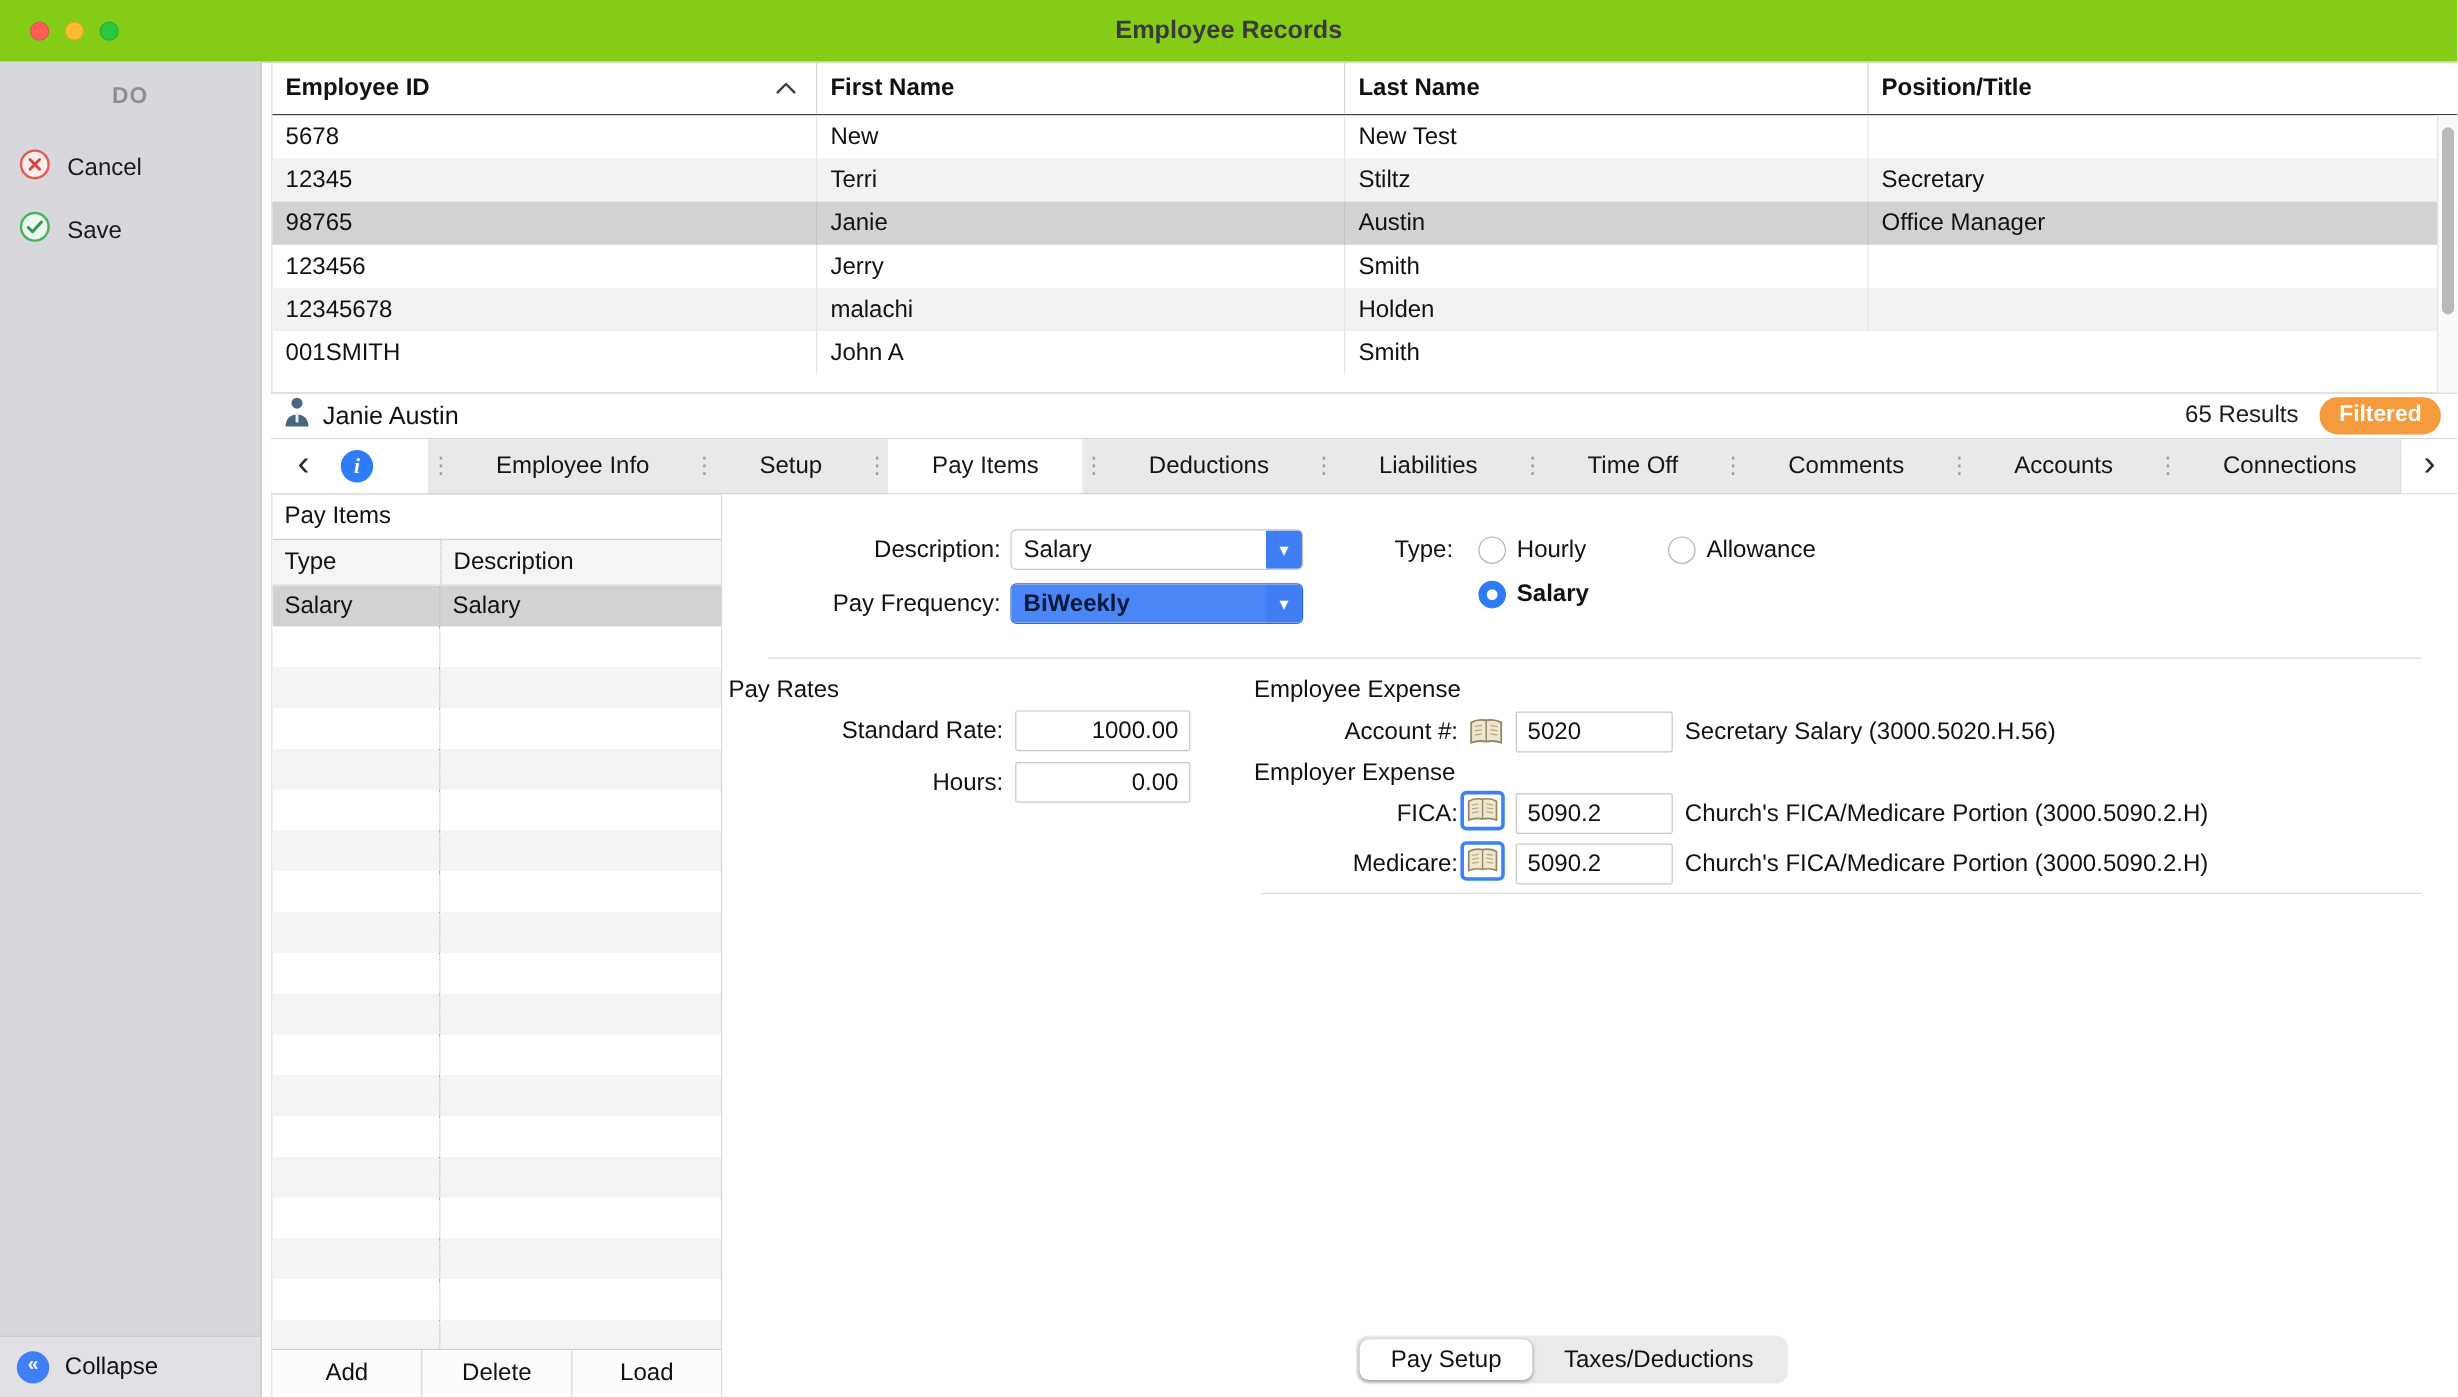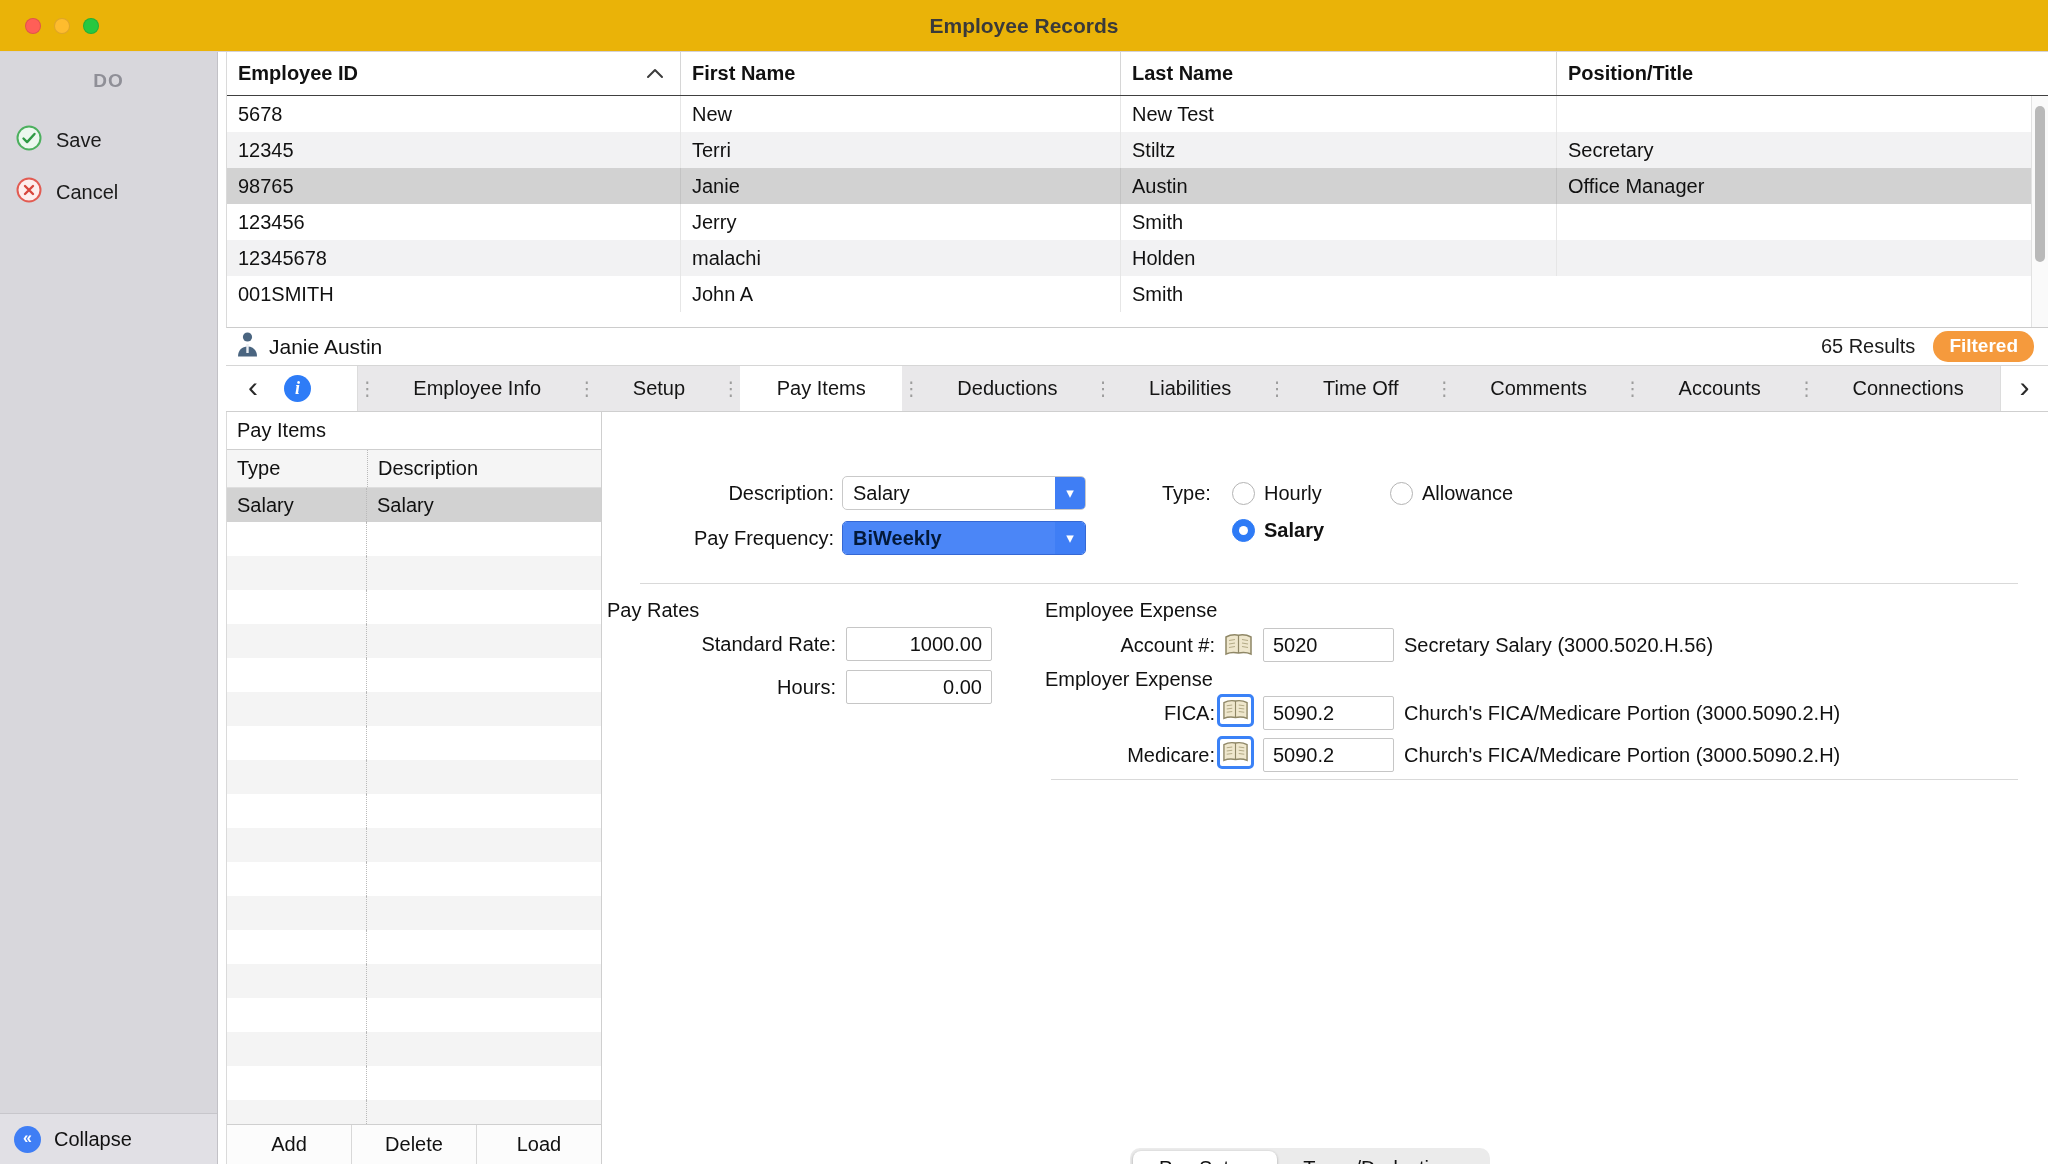--- a/index.html
+++ b/index.html
@@ -4,21 +4,21 @@
 <style>
   * { box-sizing: border-box; margin: 0; padding: 0; }
   html,body { width:2048px; height:1164px; overflow:hidden; }
   body {
     font-family:"Liberation Sans","DejaVu Sans",sans-serif;
     font-size:20px; color:#111; background:#fff; cursor:default;
   }
   .window { width:2048px; height:1164px; display:flex; flex-direction:column; }
 
   
-  .titlebar { height:52px; background:#eab308; border-bottom:1px solid #d5d1d6;
+  .titlebar { height:52px; background:#84cc16; border-bottom:1px solid #d5d1d6;
     display:flex; align-items:center; position:relative; flex:none; }
   .traffic { display:flex; gap:13px; margin-left:25px; z-index:2; }
   .light { width:16px; height:16px; border-radius:50%; border:1px solid rgba(0,0,0,.12); }
   .light.red{ background:#ff5f57; } .light.yellow{ background:#febc2e; } .light.green{ background:#28c840; }
   .win-title { position:absolute; left:0; right:0; text-align:center; font-weight:bold;
     font-size:21px; color:#3a3a3a; }
 
   
   .main { flex:1; display:flex; min-height:0; }
 
@@ -100,21 +100,21 @@
     border-right:1px dotted #b9b9b9; }
   .pi-row .pd { flex:1; padding-left:10px; }
   .pi-row.selected { background:#d2d2d2; }
   .pi-rows .pi-row:nth-child(2n+3) { background:#f4f4f4; }
   .pi-buttons { height:40px; flex:none; border-top:1px solid #cfcfcf; display:flex;
     background:#fcfcfc; align-items:stretch; }
   .pi-btn { flex:1; display:flex; align-items:center; justify-content:center; font-size:20px; }
   .pi-btn + .pi-btn { border-left:1px solid #d8d8d8; }
 
   
-  .pay-form { flex:1; position:relative; background:#fff; min-width:0;margin-top:35px; }
+  .pay-form { flex:1; position:relative; background:#fff; min-width:0; }
   .flabel { position:absolute; height:34px; line-height:34px; white-space:nowrap; }
   .r { text-align:right; }
   .combo { position:absolute; height:34px; display:flex; align-items:stretch;
     border:1px solid #c9c9c9; border-radius:5px; overflow:hidden; background:#fff; width:244px; }
   .combo .val { flex:1; display:flex; align-items:center; padding-left:10px; white-space:nowrap; }
   .combo .dd { width:30px; flex:none; background:#3f7ef5; color:#fff; display:flex;
     align-items:center; justify-content:center; font-size:15px; }
   .combo.blue { border-color:#3568d4; }
   .combo.blue .val { background:#4b86f7; color:#031939; font-weight:bold; }
   .radio-group { position:absolute; height:34px; display:flex; align-items:center; gap:9px; }
@@ -150,34 +150,34 @@
   </div>
 
   <div class="main">
 
     <div class="sidebar">
       <div class="sb-header">DO</div>
       <div class="sb-items">
         <div class="sb-item">
           <span>
             <svg width="26" height="26" viewBox="0 0 26 26">
+                <circle cx="13" cy="13" r="11.5" fill="#fdeeed" stroke="#e25b52" stroke-width="2"></circle>
+                <path d="M9 9l8 8M17 9l-8 8" stroke="#d7463c" stroke-width="2.4" stroke-linecap="round"></path>
+              </svg>
+          </span>
+          <span class="label">Cancel</span>
+        </div>
+        <div class="sb-item">
+          <span>
+            <svg width="26" height="26" viewBox="0 0 26 26">
                 <circle cx="13" cy="13" r="11.5" fill="#ecf8ef" stroke="#4cb05e" stroke-width="2"></circle>
                 <path d="M7.5 13.5l3.6 3.6L18.5 9" stroke="#2f9a45" stroke-width="2.4" fill="none" stroke-linecap="round" stroke-linejoin="round"></path>
               </svg>
           </span>
           <span class="label">Save</span>
-        </div>
-        <div class="sb-item">
-          <span>
-            <svg width="26" height="26" viewBox="0 0 26 26">
-                <circle cx="13" cy="13" r="11.5" fill="#fdeeed" stroke="#e25b52" stroke-width="2"></circle>
-                <path d="M9 9l8 8M17 9l-8 8" stroke="#d7463c" stroke-width="2.4" stroke-linecap="round"></path>
-              </svg>
-          </span>
-          <span class="label">Cancel</span>
         </div>
       </div>
       <div class="sb-bottom">
         <span class="collapse-circle">«</span>
         <span class="label">Collapse</span>
       </div>
     </div>
 
     <div class="content">
 

